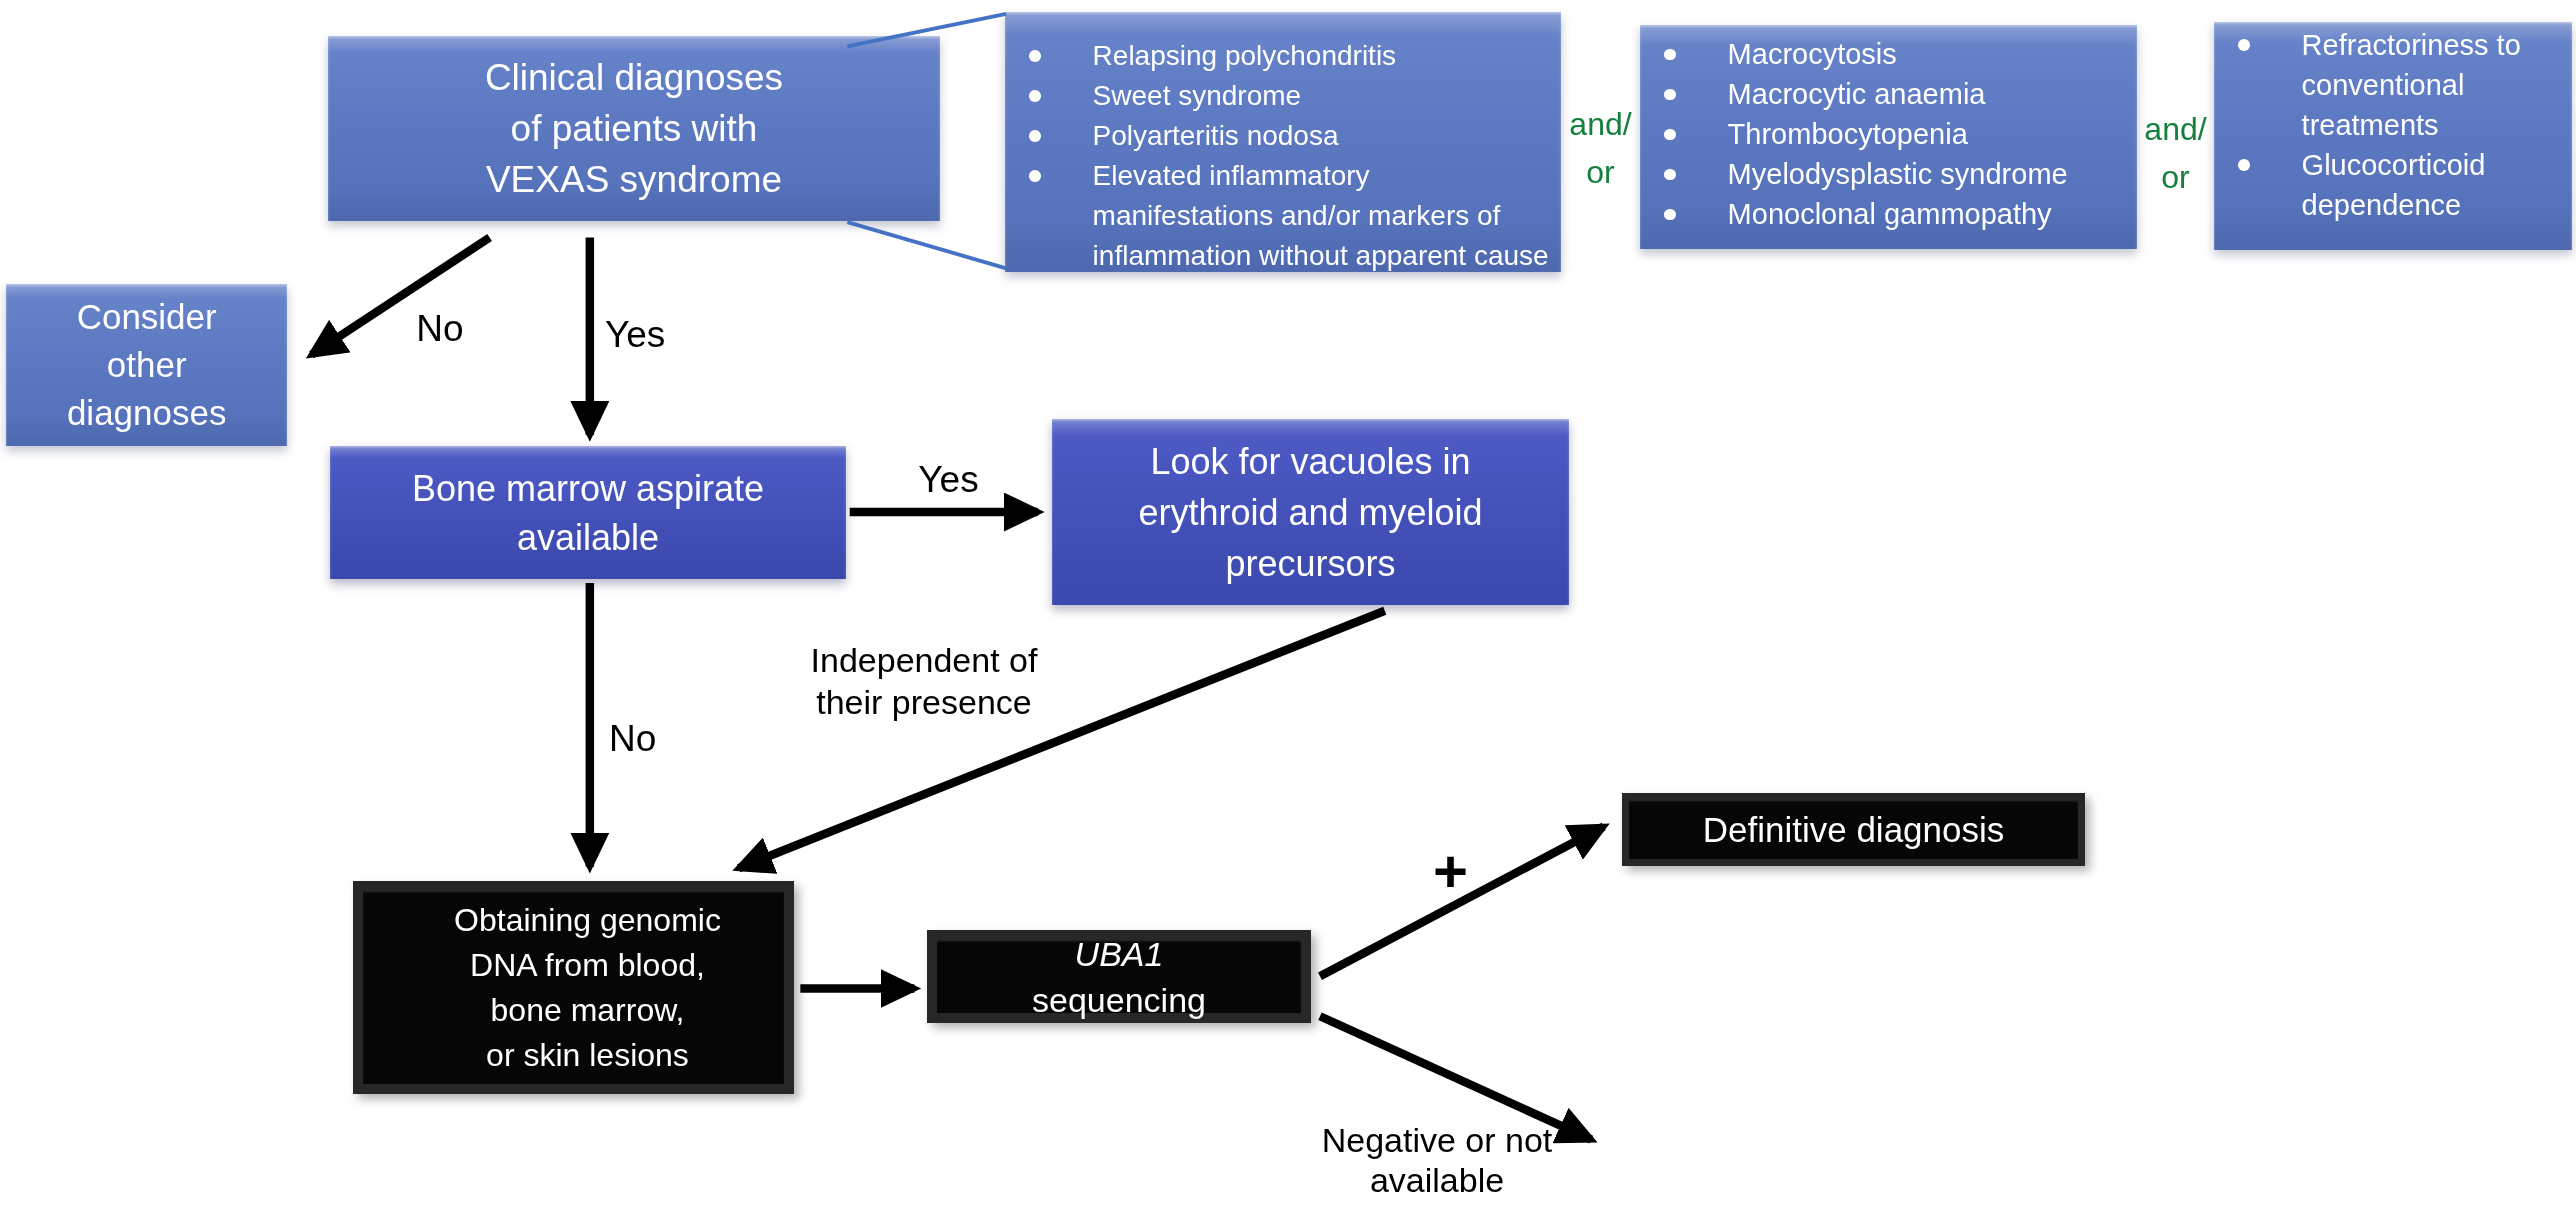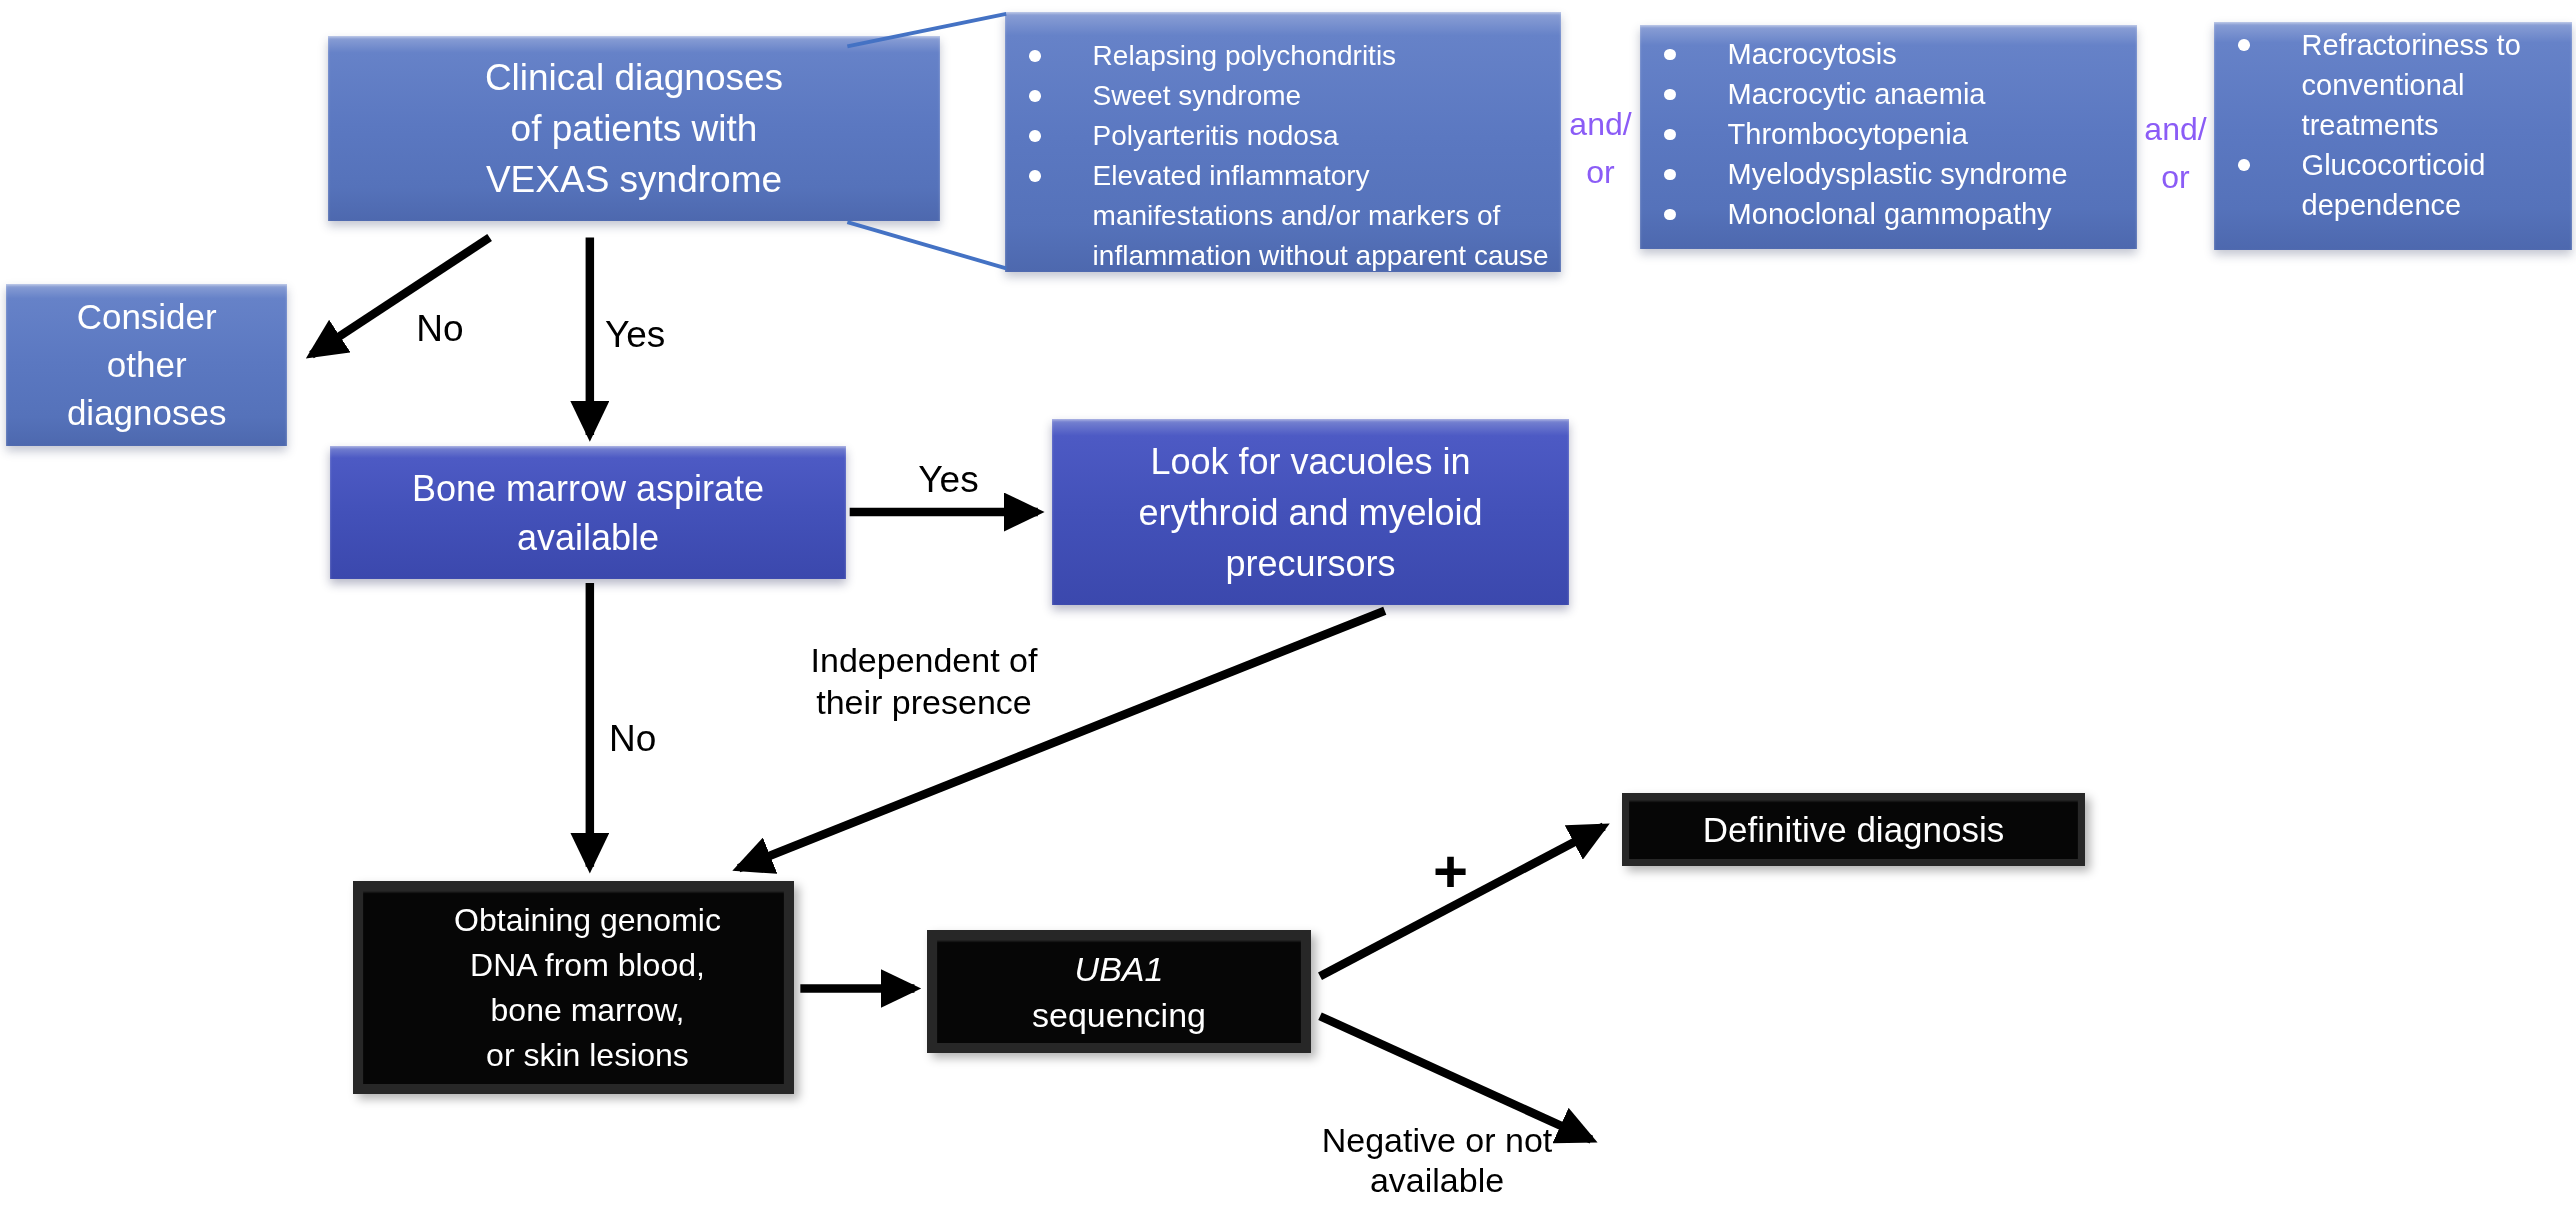--- a/index.html
+++ b/index.html
@@ -49,21 +49,21 @@
   .bullets .li-text {
     margin-left:52px;
     white-space:pre-line;
   }
   .lbl {
     position:absolute;
     color:#000000;
     white-space:pre-line;
     line-height:1.18;
   }
-  .lbl-blue { color:#8b5cf6; text-align:center; }
+  .lbl-blue { color:#15803d; text-align:center; }
   .italic { font-style:italic; }
   svg.flow { position:absolute; left:0; top:0; z-index:3; pointer-events:none; }
 </style>
 </head>
 <body>
 
 <div class="canvas">
 
   <div class="node box-blue" style="left:328px; top:36px; width:612px; height:185px; font-size:37px; line-height:51px;">Clinical diagnoses
 of patients with
@@ -142,21 +142,21 @@
 
   <div class="node box-indigo" style="left:1052px; top:419px; width:517px; height:186px; font-size:36px; line-height:51px;">Look for vacuoles in
 erythroid and myeloid
 precursors</div>
 
   <div class="node box-black" style="left:353px; top:881px; width:441px; height:213px; font-size:32px; line-height:45px;padding-left:28px;">Obtaining genomic
 DNA from blood,
 bone marrow,
 or skin lesions</div>
 
-  <div class="node box-black" style="left:927px; top:930px; width:384px; height:123px; font-size:34px; line-height:46px;text-align:center;">
+  <div class="node box-black" style="left:927px; top:930px; width:384px; height:93px; font-size:34px; line-height:46px;text-align:center;">
     <span class="italic">UBA1</span>
     <span>sequencing</span>
   </div>
 
   <div class="node box-black" style="left:1622px; top:793px; width:463px; height:73px; font-size:35px; line-height:43px; border-width:7.7px;">Definitive diagnosis</div>
 
 
   <div class="lbl" style="left:386px; top:307px; width:108px; text-align:center; font-size:37px; font-weight:500;">No</div>
 
   <div class="lbl" style="left:605px; top:313px; font-size:37px; font-weight:500;">Yes</div>

